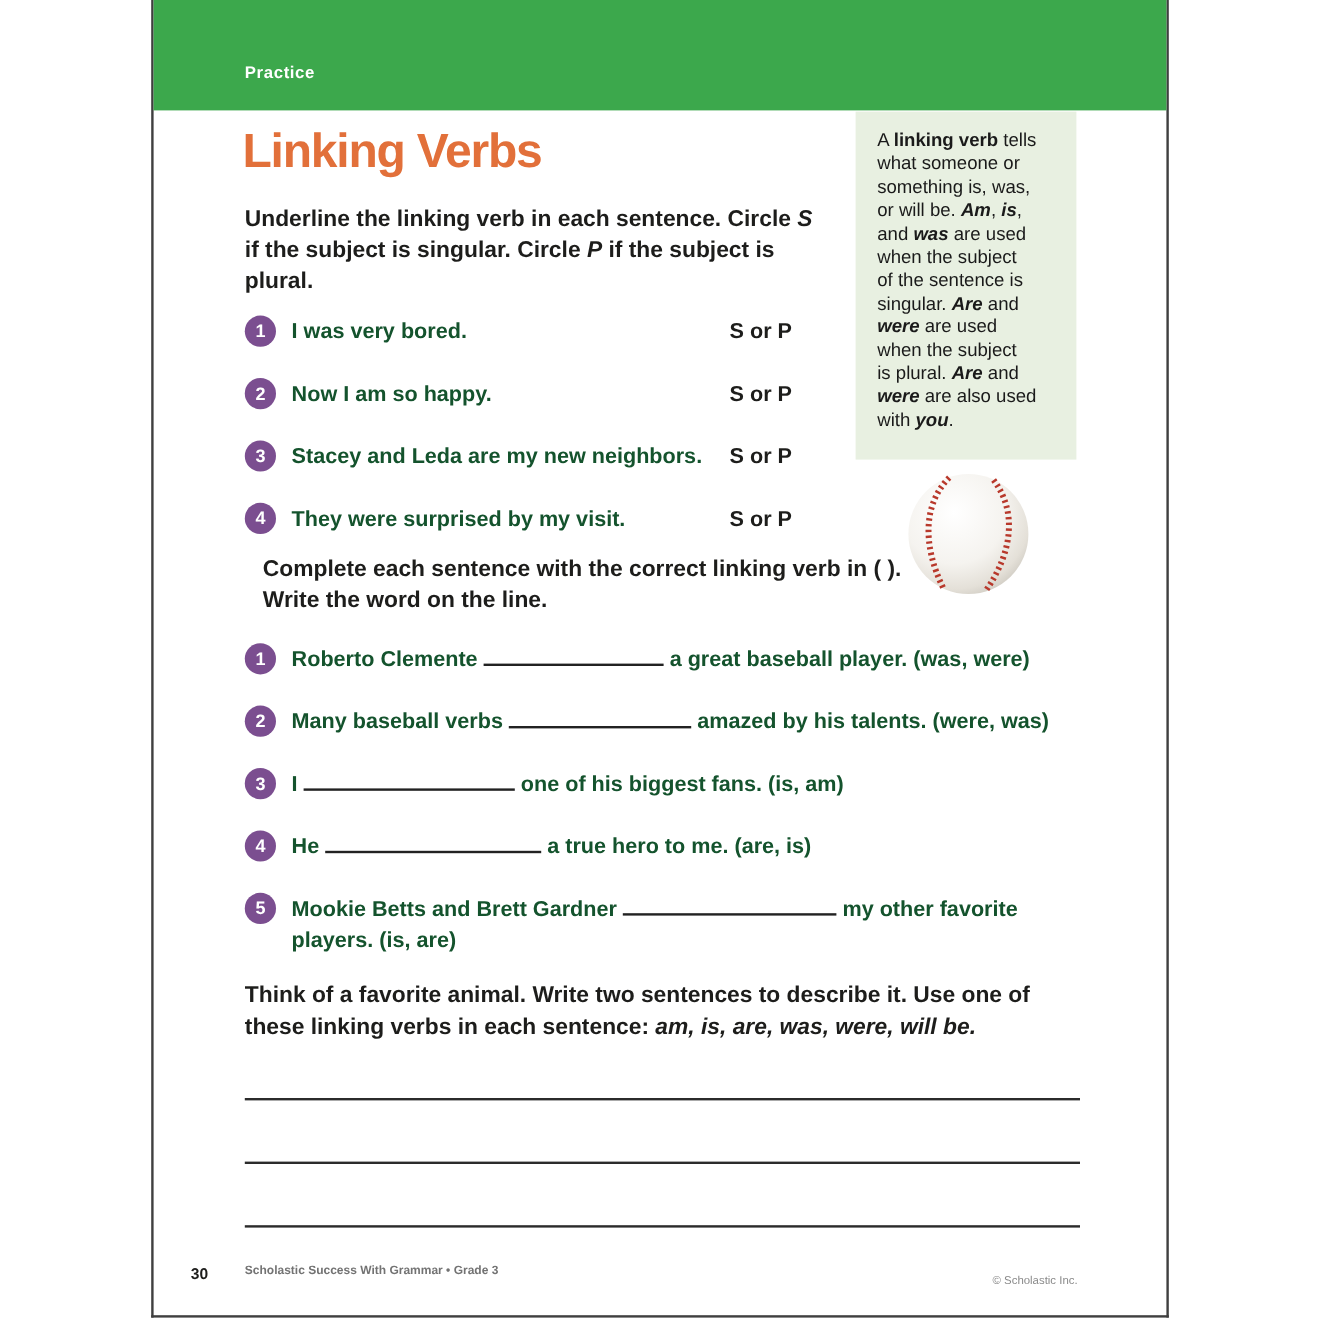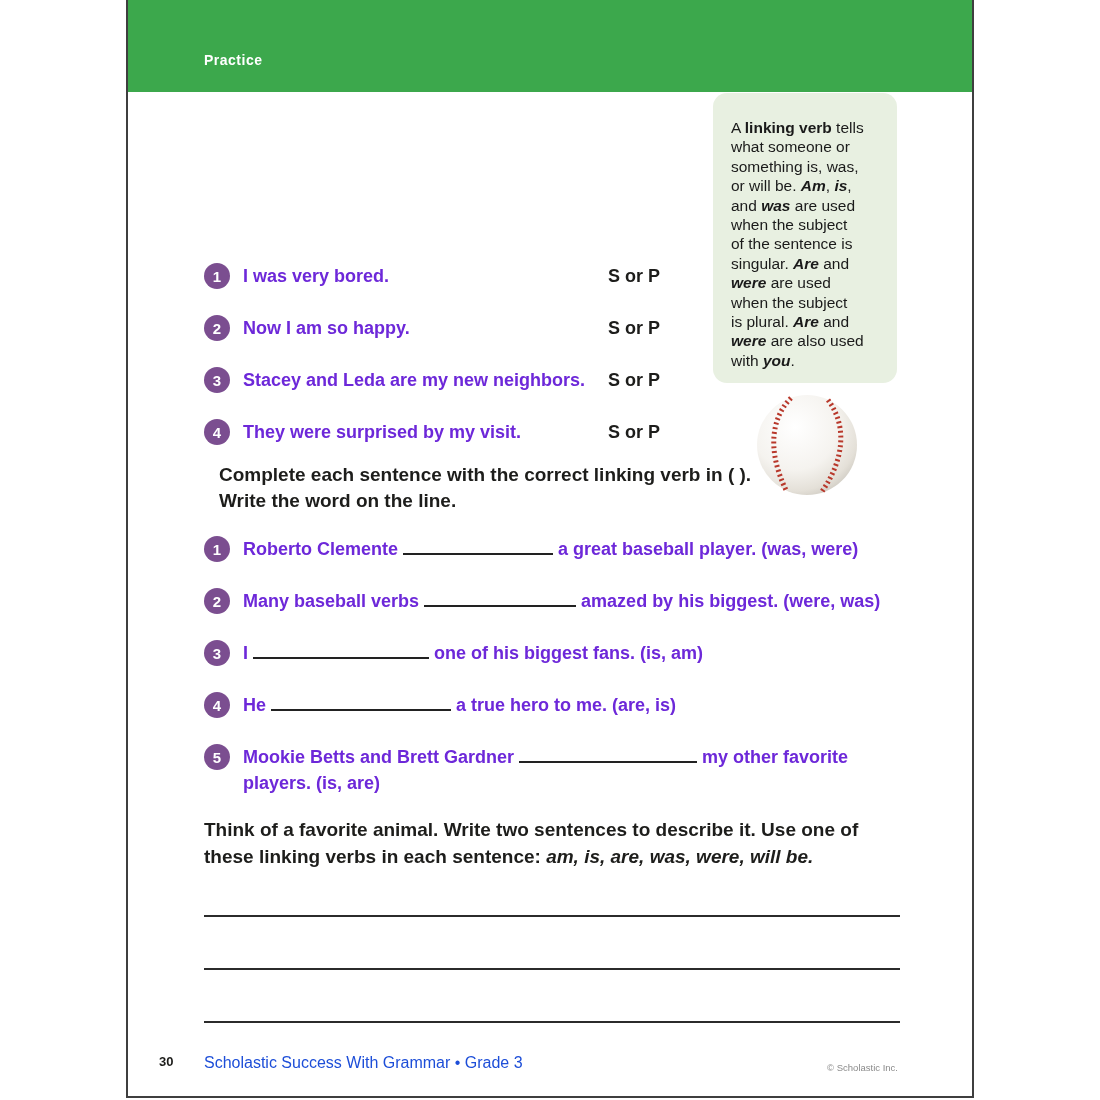--- a/index.html
+++ b/index.html
@@ -7,48 +7,52 @@
   .page{position:absolute;left:126px;top:0;width:848px;height:1098px;background:#ffffff;
     border-left:2px solid #3f3f3f;border-right:2px solid #3f3f3f;border-bottom:2px solid #3f3f3f;
     box-sizing:border-box;}
   .banner{position:absolute;left:0;top:0;width:100%;height:92px;background:#3ca84c;text-align:center;}
   .banner-label{position:absolute;left:76px;top:52px;color:#ffffff;font-size:14px;font-weight:700;letter-spacing:.5px;}
   .title{position:absolute;left:74px;top:104px;color:#e2703a;font-size:40px;font-weight:700;letter-spacing:-1px;}
   .para{position:absolute;color:#1d1d1b;font-weight:700;white-space:pre-wrap;}
   .intro1{left:76px;top:170px;font-size:19px;line-height:26px;width:520px;}
   .intro2{left:76px;top:462px;font-size:19px;line-height:26px;width:640px;margin-left:15px;}
   .intro3{left:76px;top:816px;font-size:19px;line-height:27px;width:710px;}
-  .sidebar{position:absolute;left:585px;top:93px;width:184px;height:290px;background:#e8f0e1;border-radius:14px;
-    box-sizing:border-box;padding:25px 10px 10px 18px;font-size:15.5px;line-height:19.4px;color:#1a1a1a;
+  .sidebar{position:absolute;left:585px;top:93px;width:184px;height:290px;background:#e8f0e1;border-radius:0;
+    box-sizing:border-box;padding:15px 10px 10px 18px;font-size:15.5px;line-height:19.4px;color:#1a1a1a;
     white-space:pre-wrap;font-weight:400;}
   .b{font-weight:700;} .i{font-style:italic;}
   .exlist{position:absolute;left:76px;width:696px;}
   .list1{top:263px;} .list2{top:536px;}
   .ex-row{position:relative;display:flex;align-items:flex-start;margin-bottom:26px;}
   .numb{flex:0 0 auto;width:26px;height:26px;border-radius:50%;background:#7b4e90;color:#fff;
     font-size:15px;font-weight:700;display:flex;align-items:center;justify-content:center;}
-  .ex-text{margin-left:13px;font-size:18px;line-height:26px;font-weight:700;color:#6d28d9;white-space:pre-wrap;}
+  .ex-text{margin-left:13px;font-size:18px;line-height:26px;font-weight:700;color:#14532d;white-space:pre-wrap;}
   .choice{position:absolute;left:404px;top:0;font-size:18px;line-height:26px;font-weight:700;color:#1d1d1b;text-align:center;}
   .blank{display:inline-block;border-bottom:2px solid #222;height:14px;vertical-align:baseline;}
   .ball{position:absolute;left:627px;top:393px;width:104px;height:104px;}
   .wline{position:absolute;left:76px;width:696px;height:0;border-bottom:2px solid #2b2b2b;}
   .footer-num{position:absolute;left:31px;top:1054px;font-size:13px;font-weight:700;color:#1d1d1b;}
-  .footer-title{position:absolute;left:76px;top:1054px;font-size:16px;font-weight:400;color:#1d4ed8;}
+  .footer-title{position:absolute;left:76px;top:1054px;font-size:10px;font-weight:700;color:#737373;}
   .footer-copy{position:absolute;right:74px;top:1062px;font-size:9.5px;color:#8a8a8a;}
 </style>
 </head>
 <body>
 
 <div class="page">
 
   <div class="banner">
     <div class="banner-label">Practice</div>
   </div>
 
+  <div class="title">Linking Verbs</div>
 
+  <div class="para intro1"><span>Underline the linking verb in each sentence. Circle </span><span class="i">S</span><span>
+if the subject is singular. Circle </span><span class="i">P</span><span> if the subject is
+plural.</span></div>
 
   <div class="sidebar"><span>A </span><span class="b">linking verb</span><span> tells
 what someone or
 something is, was,
 or will be. </span><span class="b i">Am</span><span>, </span><span class="b i">is</span><span>,
 and </span><span class="b i">was</span><span> are used
 when the subject
 of the sentence is
 singular. </span><span class="b i">Are</span><span> and
 </span><span class="b i">were</span><span> are used
@@ -97,21 +101,21 @@
   <div class="para intro2"><span>Complete each sentence with the correct linking verb in ( ).
 Write the word on the line.</span></div>
 
   <div class="exlist list2">
     <div class="ex-row">
       <div class="numb">1</div>
       <div class="ex-text"><span>Roberto Clemente </span><span class="blank" style="width: 150px;"></span><span> a great baseball player. (was, were)</span></div>
     </div>
     <div class="ex-row">
       <div class="numb">2</div>
-      <div class="ex-text"><span>Many baseball verbs </span><span class="blank" style="width: 152px;"></span><span> amazed by his biggest. (were, was)</span></div>
+      <div class="ex-text"><span>Many baseball verbs </span><span class="blank" style="width: 152px;"></span><span> amazed by his talents. (were, was)</span></div>
     </div>
     <div class="ex-row">
       <div class="numb">3</div>
       <div class="ex-text"><span>I </span><span class="blank" style="width: 176px;"></span><span> one of his biggest fans. (is, am)</span></div>
     </div>
     <div class="ex-row">
       <div class="numb">4</div>
       <div class="ex-text"><span>He </span><span class="blank" style="width: 180px;"></span><span> a true hero to me. (are, is)</span></div>
     </div>
     <div class="ex-row">

